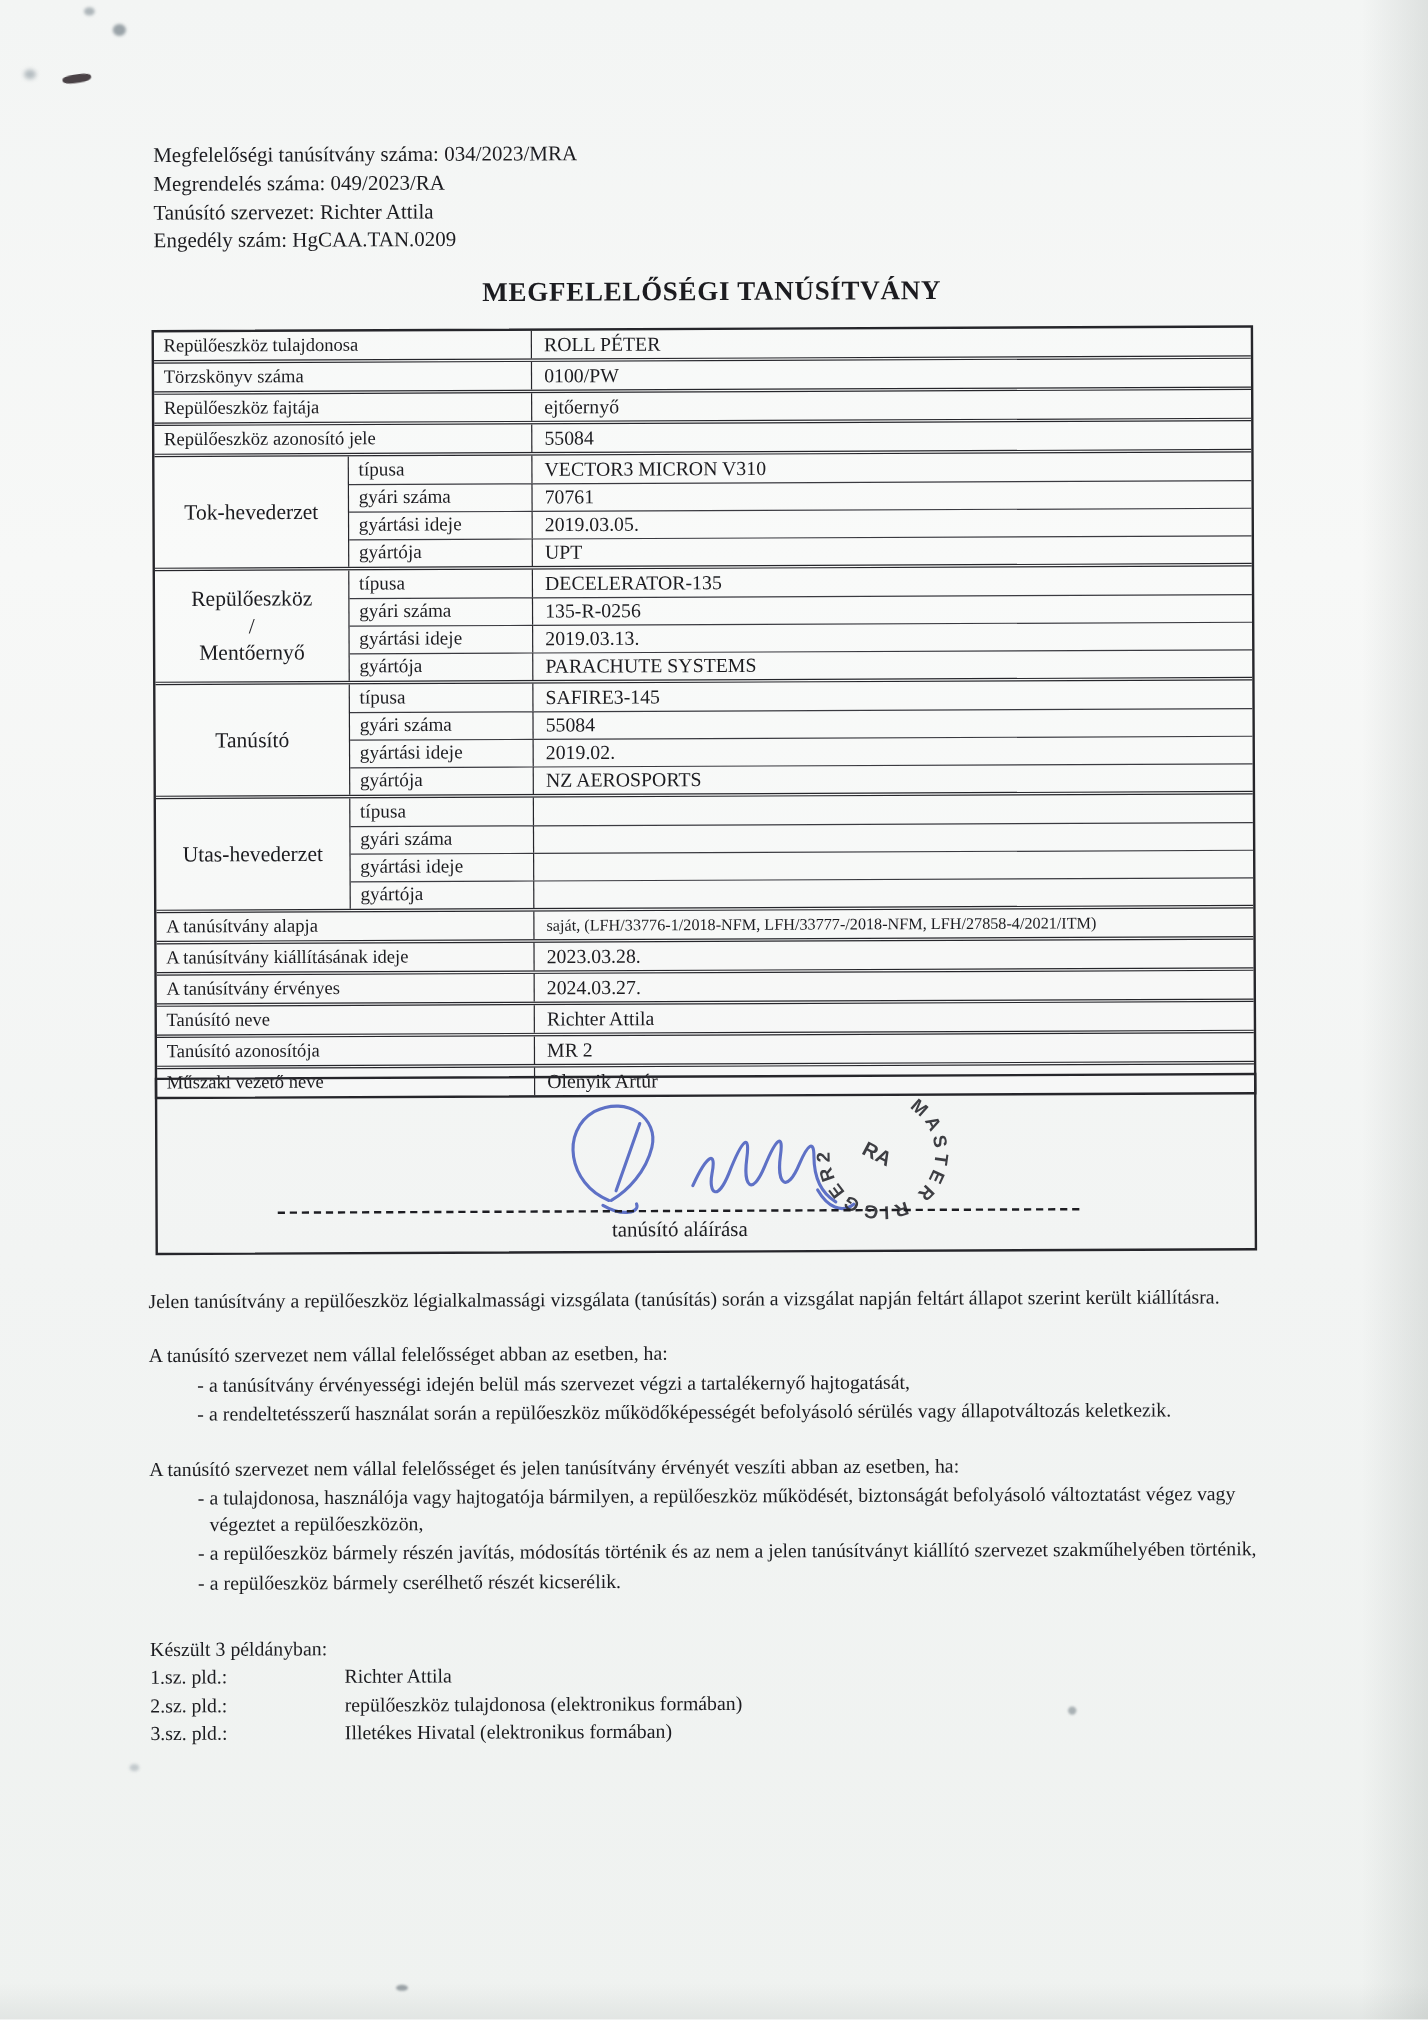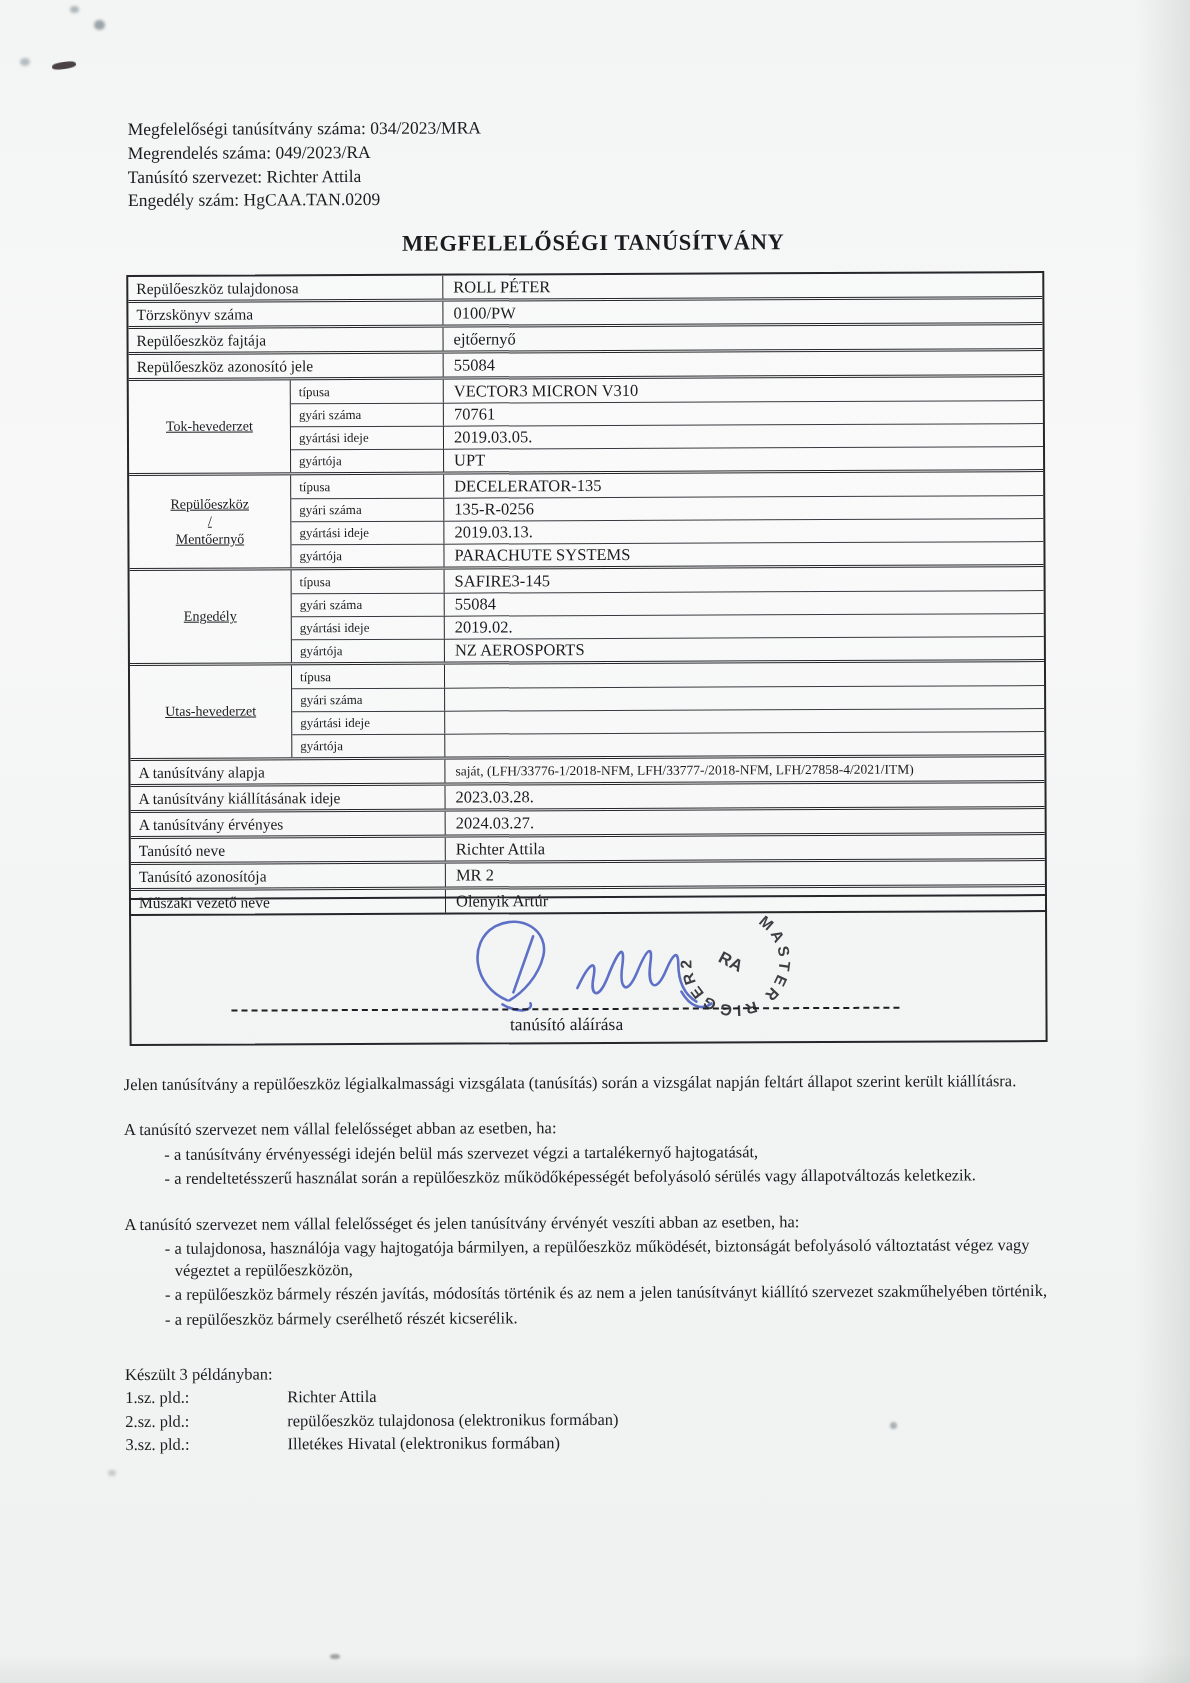--- a/index.html
+++ b/index.html
@@ -26,22 +26,22 @@
     border:2px solid #26262b;background:rgba(255,255,255,0.25);box-sizing:border-box;}
   .trow{display:grid;grid-template-columns:315px 1fr;min-height:23px;align-items:center;}
   .trow + .trow, .tgroup + .trow, .trow + .tgroup, .tgroup + .tgroup{border-top:3px double #26262b;}
   .tcell-label{padding:1px 6px 1px 8px;font-size:15.5px;border-right:1.5px solid #26262b;align-self:stretch;display:flex;align-items:center;}
   .tcell-value{padding:1px 6px 1px 10px;font-size:16.5px;}
   .tcell-value.small{font-size:13.5px;}
 
   .tgroup{display:grid;grid-template-columns:162px 153px 1fr;grid-template-rows:repeat(4,23px);}
   .gcell-group{grid-column:1;grid-row:1/5;border-right:1.5px solid #26262b;
     display:flex;align-items:center;justify-content:center;text-align:center;
-    font-size:14px;white-space:pre-line;line-height:1.25;padding:2px;text-decoration:underline;}
-  .gcell-sub{grid-column:2;padding:1px 4px 1px 8px;font-size:13px;border-right:1.5px solid #26262b;display:flex;align-items:center;font-family:Liberation Serif, serif;}
+    font-size:18px;white-space:pre-line;line-height:1.25;padding:2px;}
+  .gcell-sub{grid-column:2;padding:1px 4px 1px 8px;font-size:16px;border-right:1.5px solid #26262b;display:flex;align-items:center;font-family:Liberation Serif, serif;}
   .gcell-val{grid-column:3;padding:1px 6px 1px 10px;font-size:16.5px;display:flex;align-items:center;}
   .gcell-sub.rsep,.gcell-val.rsep{border-top:1px solid #3a3a40;}
 
   
   .sign-box{position:absolute;left:128px;top:896px;width:918px;height:148px;
     border:2px solid #26262b;box-sizing:border-box;}
   .sign-svg{position:absolute;left:250px;top:6px;overflow:visible;}
   .sign-dash{position:absolute;left:100px;top:110px;width:668px;border-top:2.5px dashed #1d1d22;}
   .sign-caption{position:absolute;left:255px;top:116px;width:360px;text-align:center;font-size:17.5px;}
   .stamp-svg{position:absolute;left:548px;top:8px;}
@@ -118,21 +118,21 @@
       <div class="gcell-val">DECELERATOR-135</div>
       <div class="gcell-sub rsep">gyári száma</div>
       <div class="gcell-val rsep">135-R-0256</div>
       <div class="gcell-sub rsep">gyártási ideje</div>
       <div class="gcell-val rsep">2019.03.13.</div>
       <div class="gcell-sub rsep">gyártója</div>
       <div class="gcell-val rsep">PARACHUTE SYSTEMS</div>
     </div>
 
     <div class="tgroup">
-      <div class="gcell-group">Engedély</div>
+      <div class="gcell-group">Tanúsító</div>
       <div class="gcell-sub">típusa</div>
       <div class="gcell-val">SAFIRE3-145</div>
       <div class="gcell-sub rsep">gyári száma</div>
       <div class="gcell-val rsep">55084</div>
       <div class="gcell-sub rsep">gyártási ideje</div>
       <div class="gcell-val rsep">2019.02.</div>
       <div class="gcell-sub rsep">gyártója</div>
       <div class="gcell-val rsep">NZ AEROSPORTS</div>
     </div>
 

